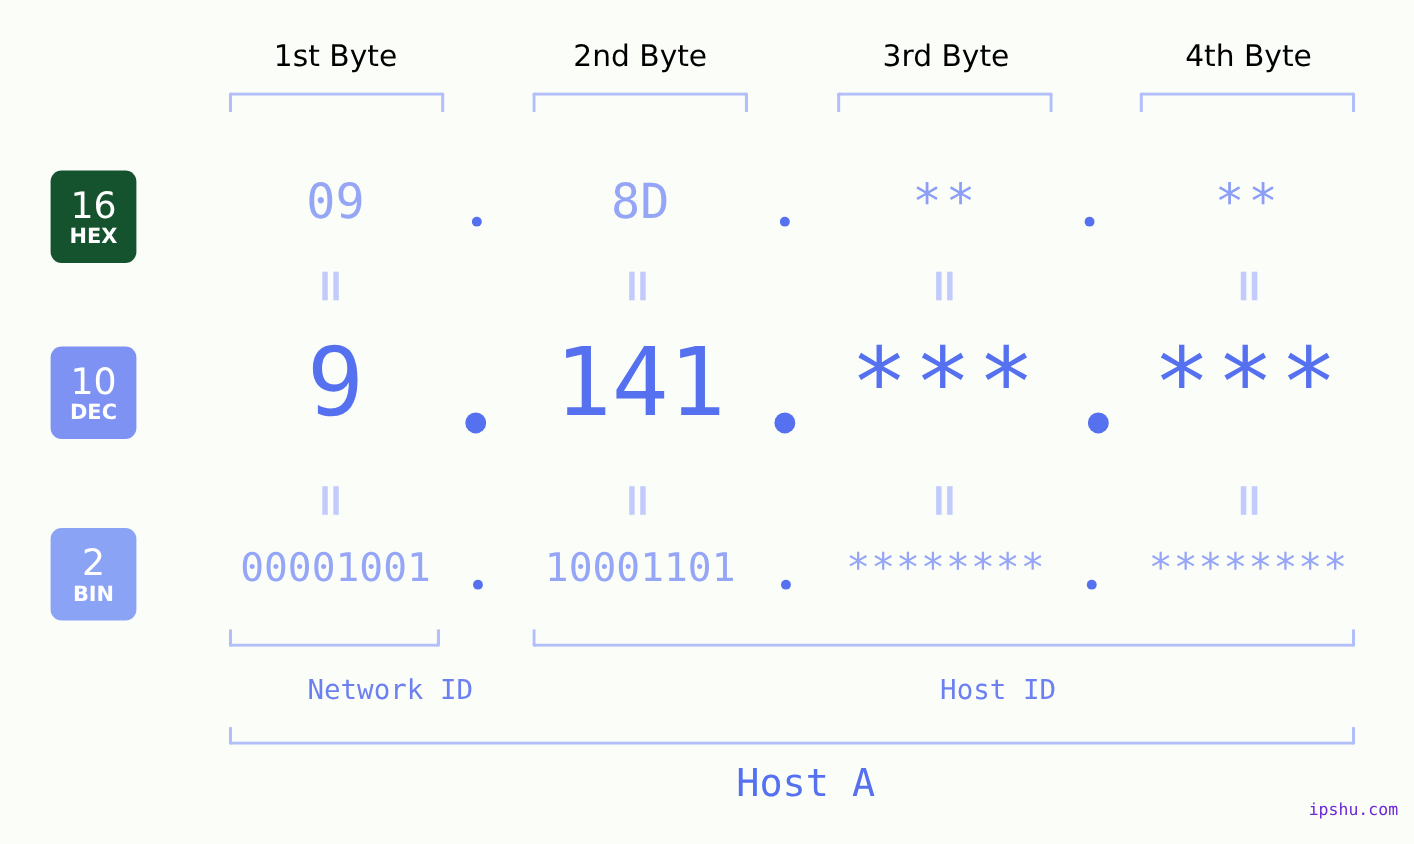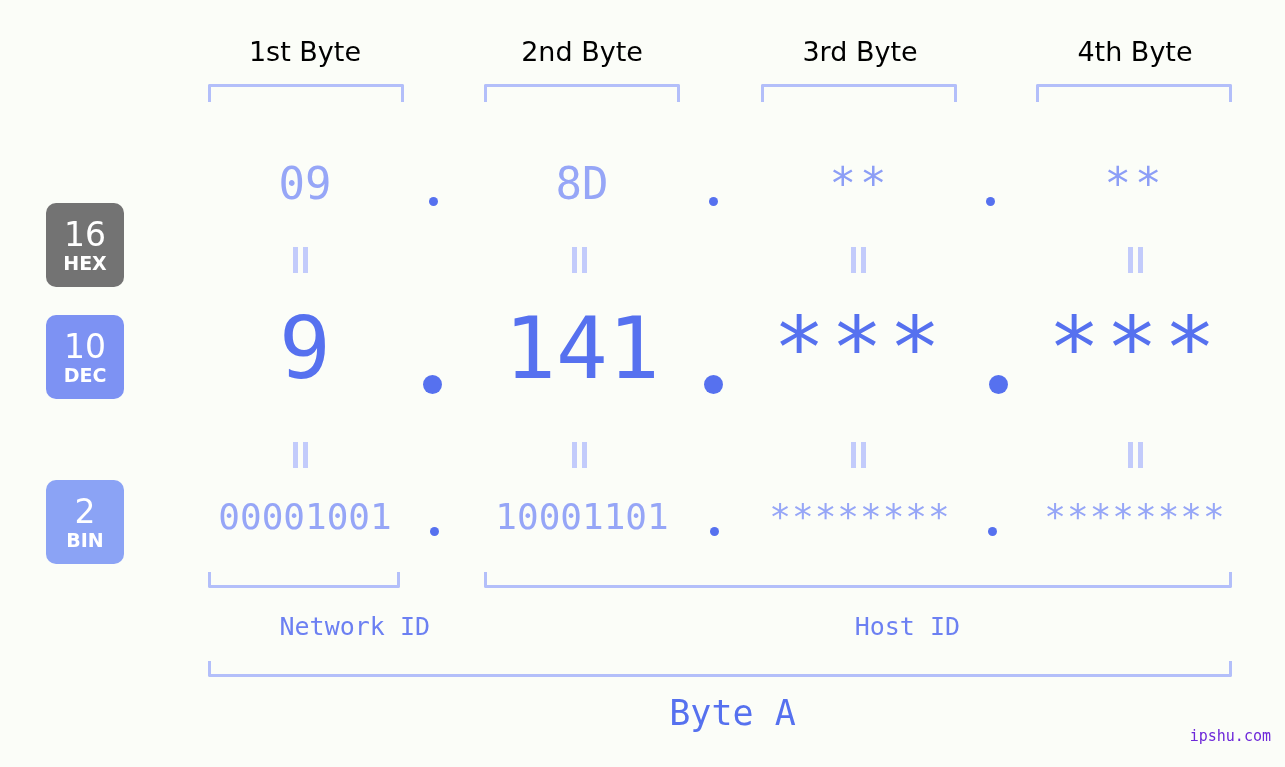--- a/index.html
+++ b/index.html
@@ -155,21 +155,21 @@
   <div class="byte-header" style="left:180px;width:250px;">1st Byte</div>
   <div class="byte-header" style="left:457px;width:250px;">2nd Byte</div>
   <div class="byte-header" style="left:735px;width:250px;">3rd Byte</div>
   <div class="byte-header" style="left:1010px;width:250px;">4th Byte</div>
 
   <div class="bracket bracket-down" style="left:208px;top:84px;width:196px;height:18px;"></div>
   <div class="bracket bracket-down" style="left:484px;top:84px;width:196px;height:18px;"></div>
   <div class="bracket bracket-down" style="left:761px;top:84px;width:196px;height:18px;"></div>
   <div class="bracket bracket-down" style="left:1036px;top:84px;width:196px;height:18px;"></div>
 
-  <div class="badge" style="top:155px;height:84px;background:#737373;margin-top:48px;">
+  <div class="badge" style="top:155px;height:84px;background:#14532d;">
     <div class="badge-num">16</div>
     <div class="badge-label">HEX</div>
   </div>
 
   <div class="badge" style="top:315px;height:84px;background:#7d92f3;">
     <div class="badge-num">10</div>
     <div class="badge-label">DEC</div>
   </div>
 
   <div class="badge" style="top:480px;height:84px;background:#8ba3f5;">
@@ -244,17 +244,17 @@
     <div class="dot dot-sm" style="left:988px;top:527px;"></div>
   </div>
 
   <div class="bracket bracket-up" style="left:208px;top:572px;width:192px;height:16px;"></div>
   <div class="bracket bracket-up" style="left:484px;top:572px;width:748px;height:16px;"></div>
 
   <div class="id-label" style="left:180px;top:612px;width:250px;">Network ID</div>
   <div class="id-label" style="left:735px;top:612px;width:225px;">Host ID</div>
 
   <div class="bracket bracket-up" style="left:208px;top:661px;width:1024px;height:16px;"></div>
-  <div class="class-label" style="left:560px;top:693px;width:345px;">Byte A</div>
+  <div class="class-label" style="left:560px;top:693px;width:345px;">Host A</div>
 
   <div class="watermark">ipshu.com</div>
 
 </div>
 
 </body></html>

